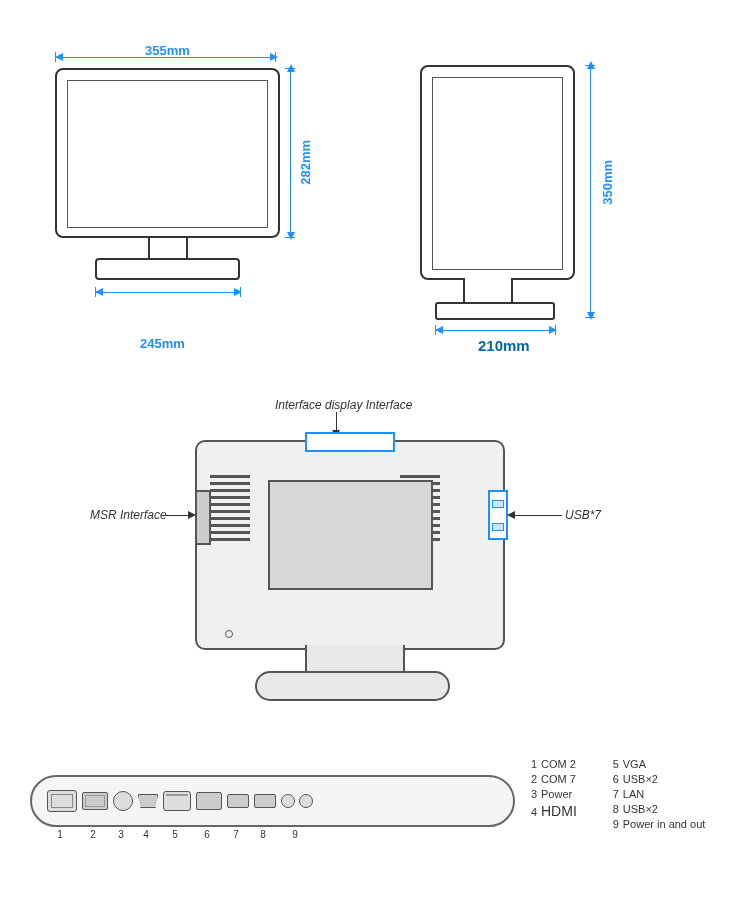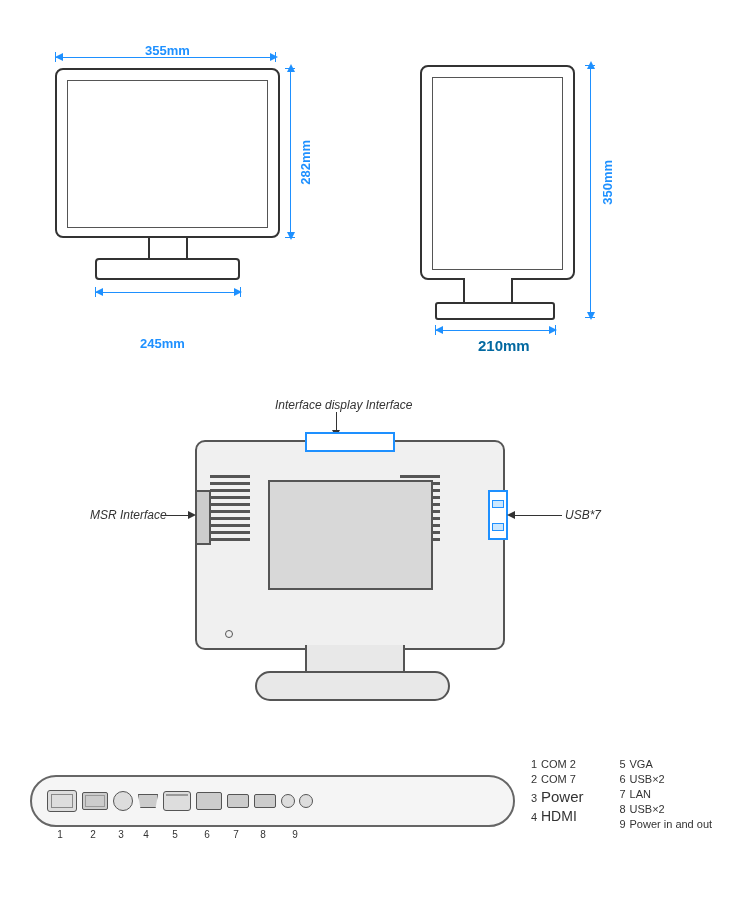--- a/index.html
+++ b/index.html
@@ -214,21 +214,21 @@
         <div class="legend-item" style="display:flex;gap:4px;margin-bottom:3px;">
           <span style="font-size:11px;color:#333;width:12px;text-align:right;">1</span>
           <span style="font-size:11px;color:#333;">COM 2</span>
         </div>
         <div class="legend-item" style="display:flex;gap:4px;margin-bottom:3px;">
           <span style="font-size:11px;color:#333;width:12px;text-align:right;">2</span>
           <span style="font-size:11px;color:#333;">COM 7</span>
         </div>
         <div class="legend-item" style="display:flex;gap:4px;margin-bottom:3px;">
           <span style="font-size:11px;color:#333;width:12px;text-align:right;">3</span>
-          <span style="font-size:15px;color:#333;">Power</span>
+          <span style="font-size:11px;color:#333;">Power</span>
         </div>
         <div class="legend-item" style="display:flex;gap:4px;margin-bottom:3px;">
           <span style="font-size:11px;color:#333;width:12px;text-align:right;">4</span>
           <span style="font-size:14px;color:#333;">HDMI</span>
         </div>
       </div>
       <div>
         <div class="legend-item" style="display:flex;gap:4px;margin-bottom:3px;">
           <span style="font-size:11px;color:#333;width:12px;text-align:right;">5</span>
           <span style="font-size:11px;color:#333;">VGA</span>

